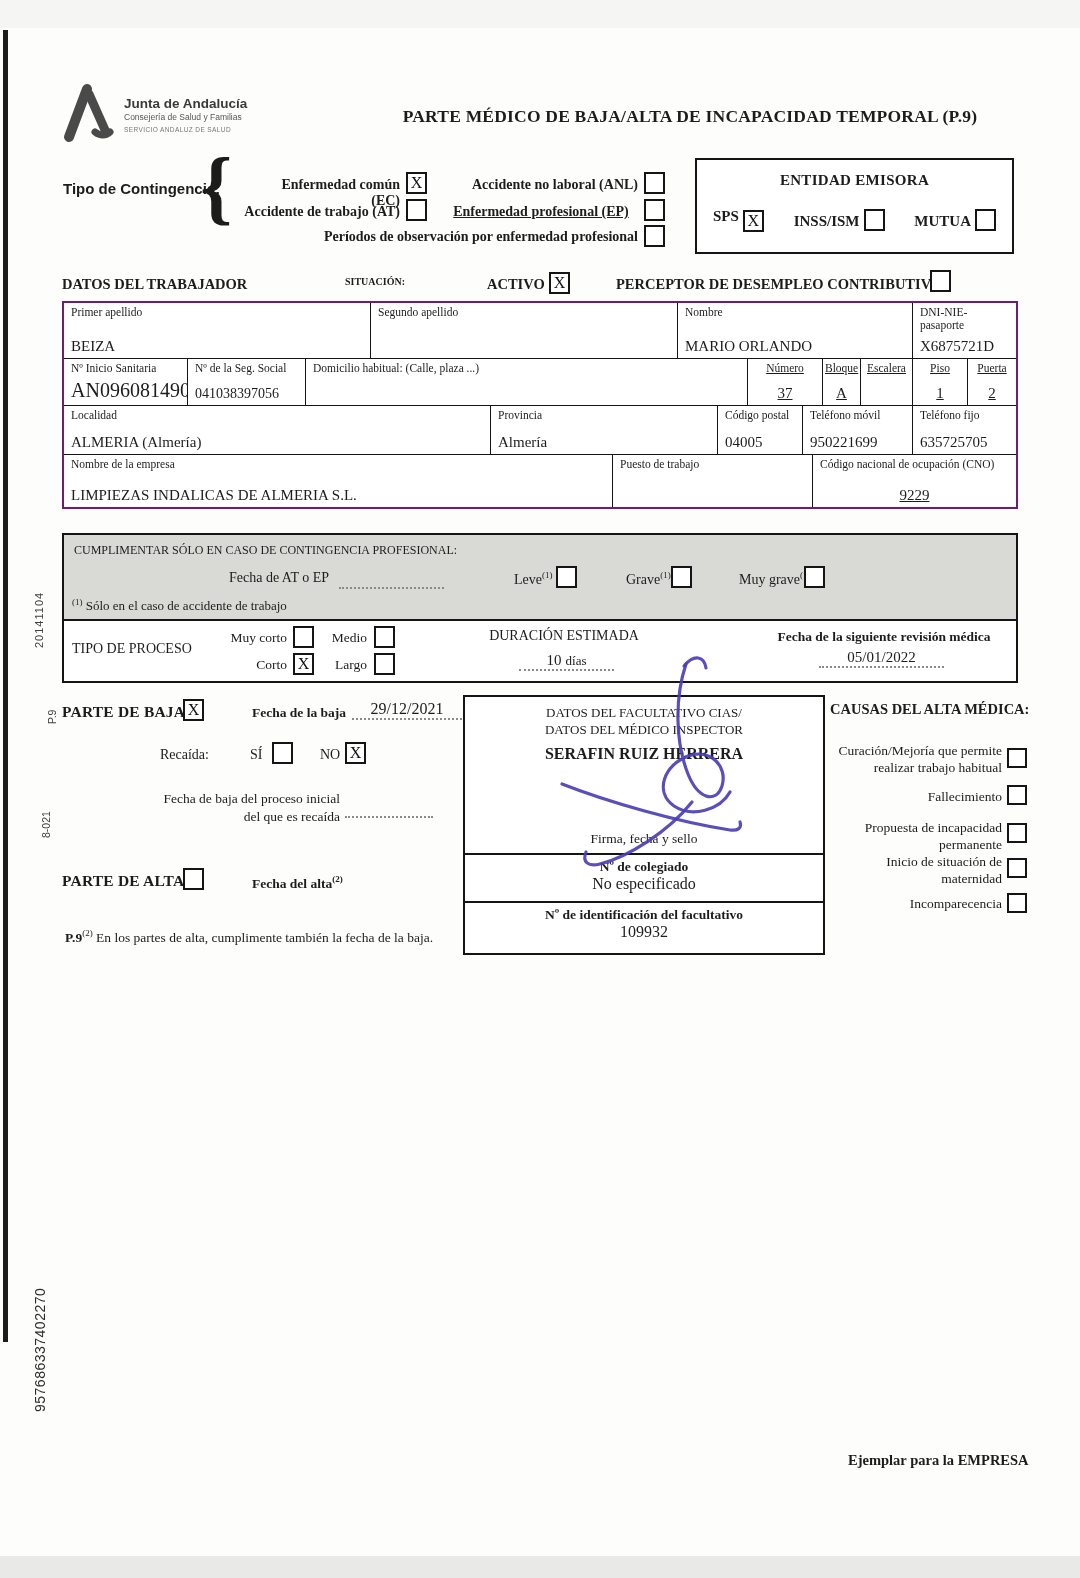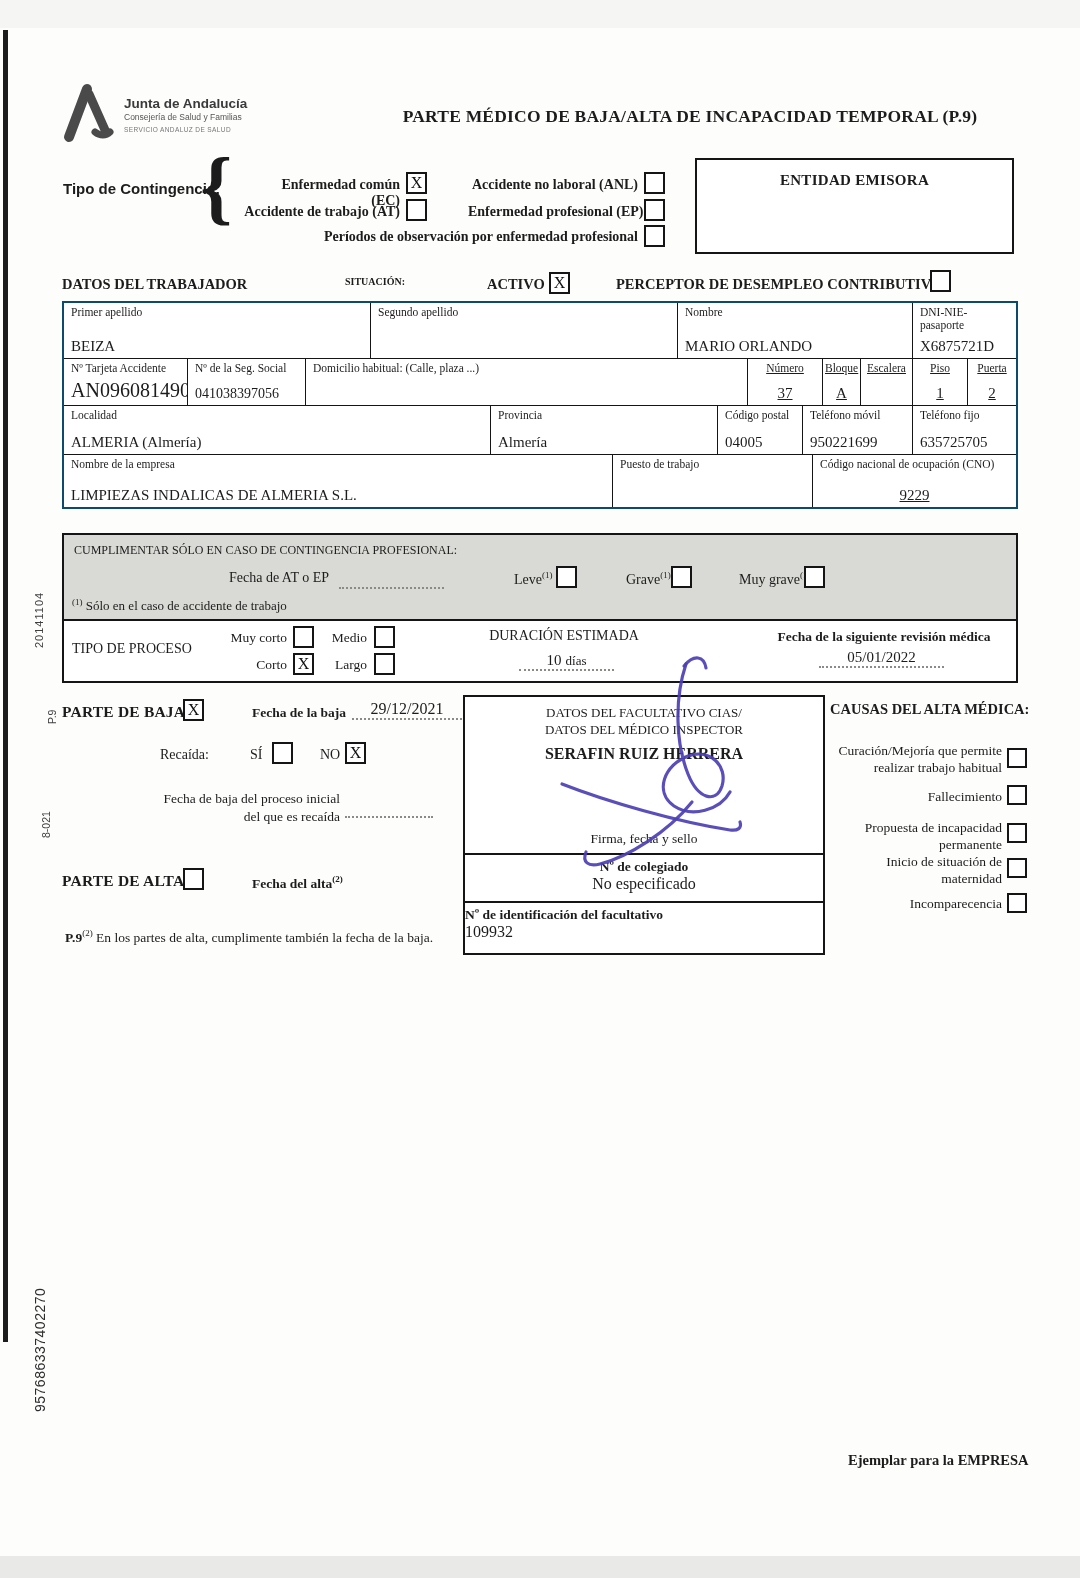--- a/index.html
+++ b/index.html
@@ -33,21 +33,21 @@
 
   .title { font-size:17.5px; font-weight:bold; letter-spacing:.2px; }
 
   .ctg-lbl { font-family:"Liberation Sans", sans-serif; font-weight:bold; font-size:15px; }
   .brace { font-size:82px; font-weight:bold; line-height:.9; }
   .ctg-item { font-size:14px; font-weight:bold; }
 
   .box2 { border:2px solid #151515; box-sizing:border-box; background:#fff; }
 
   
-  .tbl { left:62px; top:301px; width:956px; border:2px solid #0c4a6e; box-sizing:border-box; background:#fff; }
+  .tbl { left:62px; top:301px; width:956px; border:2px solid #701a75; box-sizing:border-box; background:#fff; }
   .trow { display:flex; }
   .trow + .trow { border-top:1px solid #151515; }
   .tc { box-sizing:border-box; border-left:1px solid #151515; padding:3px 7px 4px 7px;
         display:flex; flex-direction:column; justify-content:space-between; overflow:hidden; }
   .tc:first-child { border-left:none; }
   .tlbl { font-size:11.5px; line-height:1.15; }
   .tval { font-size:15px; line-height:1.1; }
   .cen { text-align:center;text-decoration:underline; }
   .r1 { height:55px; } .r2 { height:46px; } .r3 { height:48px; } .r4 { height:52px; }
 
@@ -59,21 +59,21 @@
 
   .vtext { transform:rotate(-90deg); transform-origin:left top; white-space:nowrap;
            font-family:"Liberation Sans", sans-serif; color:#3f3f3f; }
 
   .sec-title { font-size:15.5px; font-weight:bold; letter-spacing:.2px; }
 
   
   .facbox { left:463px; top:695px; width:362px; height:260px; border:2px solid #151515; box-sizing:border-box; background:#fff; }
   .facs1 { position:relative; height:158px; border-bottom:2px solid #151515; box-sizing:border-box; text-align:center; }
   .facs2 { position:relative; height:48px; border-bottom:2px solid #151515; box-sizing:border-box; text-align:center; }
-  .facs3 { position:relative; height:48px; text-align:left; }
+  .facs3 { position:relative; height:48px; text-align:center; }
 
   .causa-lbl { font-size:13.5px; line-height:1.25; text-align:right; width:170px; }
 
   .sig-svg { left:478px; top:652px; pointer-events:none; }
   .sig-path { fill:none; stroke:#4c40b4; stroke-width:3.2; stroke-linecap:round; opacity:.92; }
 </style>
 </head>
 <body>
 
 <div class="page">
@@ -101,28 +101,36 @@
 
   <div class="abs ctg-item" style="left:250px; top:177px; width:150px; text-align:right;">Enfermedad común (EC)</div>
   <span class="abs cb" style="left:406px; top:172px;">X</span>
 
   <div class="abs ctg-item" style="left:242px; top:204px; width:158px; text-align:right;">Accidente de trabajo (AT)</div>
   <span class="abs cb" style="left:406px; top:199px;"></span>
 
   <div class="abs ctg-item" style="left:460px; top:177px; width:178px; text-align:right;">Accidente no laboral (ANL)</div>
   <span class="abs cb" style="left:644px; top:172px;"></span>
 
-  <div class="abs ctg-item" style="left:468px; top:204px; width:178px; text-align:left;">Enfermedad profesional (EP)</div>
+  <div class="abs ctg-item" style="left:452px; top:204px; width:178px; text-align:center;text-decoration:underline;">Enfermedad profesional (EP)</div>
   <span class="abs cb" style="left:644px; top:199px;"></span>
 
   <div class="abs ctg-item" style="left:300px; top:229px; width:338px; text-align:right;">Períodos de observación por enfermedad profesional</div>
   <span class="abs cb" style="left:644px; top:225px;"></span>
 
   <div class="abs box2" style="left:695px; top:158px; width:319px; height:96px;">
     <div class="b" style="text-align:center; margin-top:12px; font-size:15px; letter-spacing:.3px;">ENTIDAD EMISORA</div>
+    <div style="display:flex; justify-content:space-between; padding:0 16px; margin-top:18px; align-items:center;">
+      <span class="nowrap"><span class="b" style="font-size:15px;">SPS</span>
+        <span class="cb">X</span></span>
+      <span class="nowrap"><span class="b" style="font-size:15px;">INSS/ISM</span>
+        <span class="cb"></span></span>
+      <span class="nowrap"><span class="b" style="font-size:15px;">MUTUA</span>
+        <span class="cb"></span></span>
+    </div>
   </div>
 
   <div class="abs b" style="left:62px; top:276px; font-size:14.5px;">DATOS DEL TRABAJADOR</div>
   <div class="abs b" style="left:345px; top:276px; font-size:10px;">SITUACIÓN:</div>
   <div class="abs b" style="left:487px; top:276px; font-size:14.5px;">ACTIVO</div>
   <span class="abs cb" style="left:549px; top:272px;">X</span>
   <div class="abs b" style="left:616px; top:276px; font-size:14.5px;">PERCEPTOR DE DESEMPLEO CONTRIBUTIVO</div>
   <span class="abs cb" style="left:930px; top:270px;"></span>
 
   <div class="abs tbl">
@@ -139,21 +147,21 @@
         <div class="tlbl">Nombre</div>
         <div class="tval">MARIO ORLANDO</div>
       </div>
       <div class="tc" style="flex:1;">
         <div class="tlbl">DNI-NIE-pasaporte</div>
         <div class="tval">X6875721D</div>
       </div>
     </div>
     <div class="trow r2">
       <div class="tc" style="width:123px;">
-        <div class="tlbl">Nº Tarjeta Accidente</div>
+        <div class="tlbl">Nº Inicio Sanitaria</div>
         <div class="tval" style="font-size:20px;">AN0960814909</div>
       </div>
       <div class="tc" style="width:118px;">
         <div class="tlbl">Nº de la Seg. Social</div>
         <div class="tval" style="font-size:14px;">041038397056</div>
       </div>
       <div class="tc" style="width:442px;">
         <div class="tlbl">Domicilio habitual: (Calle, plaza ...)</div>
       </div>
       <div class="tc cen" style="width:75px;">

